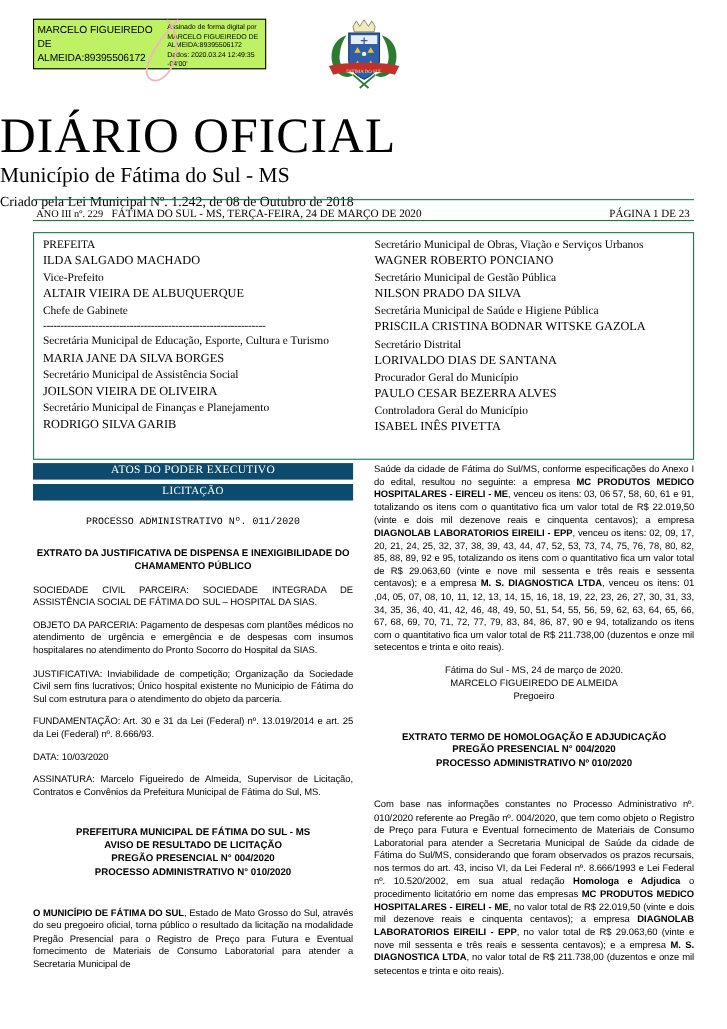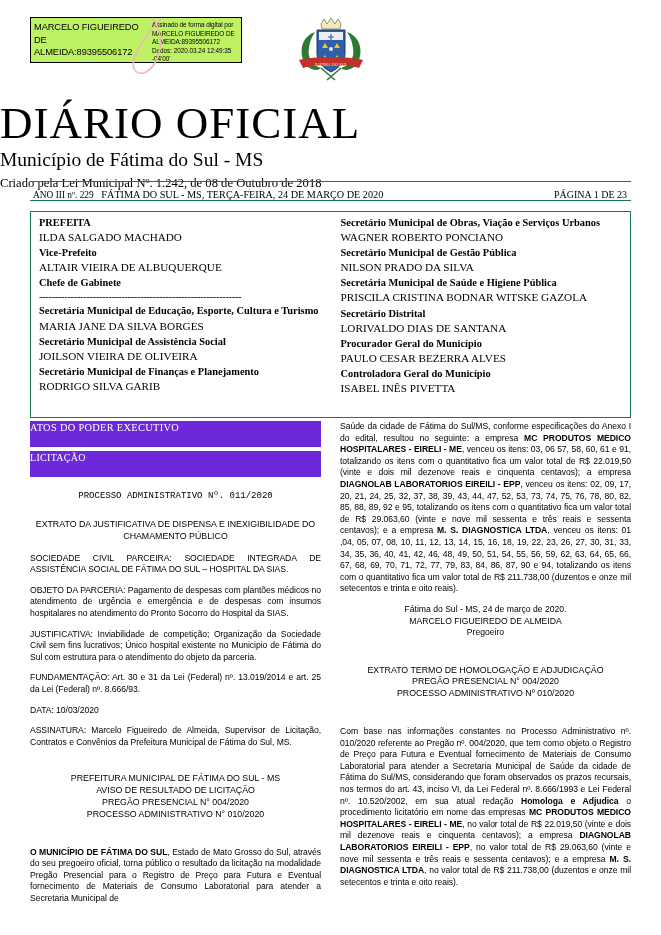--- a/index.html
+++ b/index.html
@@ -137,21 +137,21 @@
     padding: 3px 0 0 0;
   }
   .off-col {
     width: 50%;
     box-sizing: border-box;
     padding: 0 6px 0 8px;
   }
   .off-col.right { padding-left: 10px; }
   .off-role {
     font-family: "Liberation Serif", serif;
-    font-weight: bold;
+    font-weight: normal;
     font-size: 10.4px;
     line-height: 15.1px;
     white-space: nowrap;
   }
   .off-role.wrap { white-space: normal; }
   .off-person {
     font-family: "Liberation Serif", serif;
     font-size: 11.2px;
     line-height: 15.1px;
     white-space: nowrap;
@@ -161,28 +161,28 @@
     font-size: 10.4px;
     line-height: 13px;
     letter-spacing: -0.3px;
     overflow: hidden;
     white-space: nowrap;
     height: 13px;
   }
 
   
   .banner {
-    background: #6d28d9;
+    background: #0c4a6e;
     color: #ffffff;
-    text-align: left;
+    text-align: center;
     font-family: "Liberation Serif", serif;
     font-size: 10.4px;
     line-height: 13px;
     letter-spacing: 0.3px;
-    height: 26px;
+    height: 15px;
   }
   .banner.small { font-size: 10px; }
 
   
   .col {
     position: absolute;
     top: 421px;
     width: 291px;
   }
   .col-left { left: 30px; }
@@ -194,21 +194,21 @@
     line-height: 11.6px;
     text-align: justify;
     margin: 0 0 9px 0;
     letter-spacing: -0.05px;
   }
   .ptxt b { font-weight: bold; }
   .heading {
     font-family: "Liberation Sans", sans-serif;
     font-size: 8.8px;
     line-height: 11.8px;
-    font-weight: normal;
+    font-weight: bold;
     text-align: center;
     margin: 0 0 10px 0;
   }
   .proc-head {
     font-family: Liberation Mono, monospace;
     font-size: 9px;
     line-height: 12px;
     text-align: center;
     margin: 13px 0 17px 0;
   }

